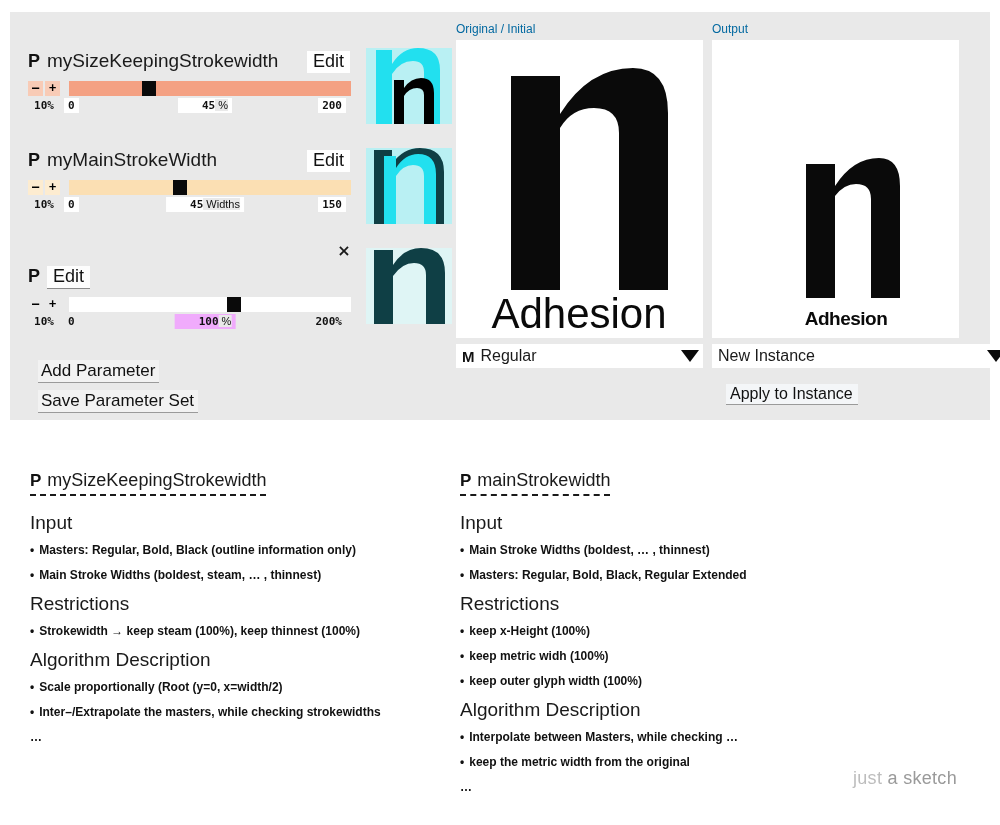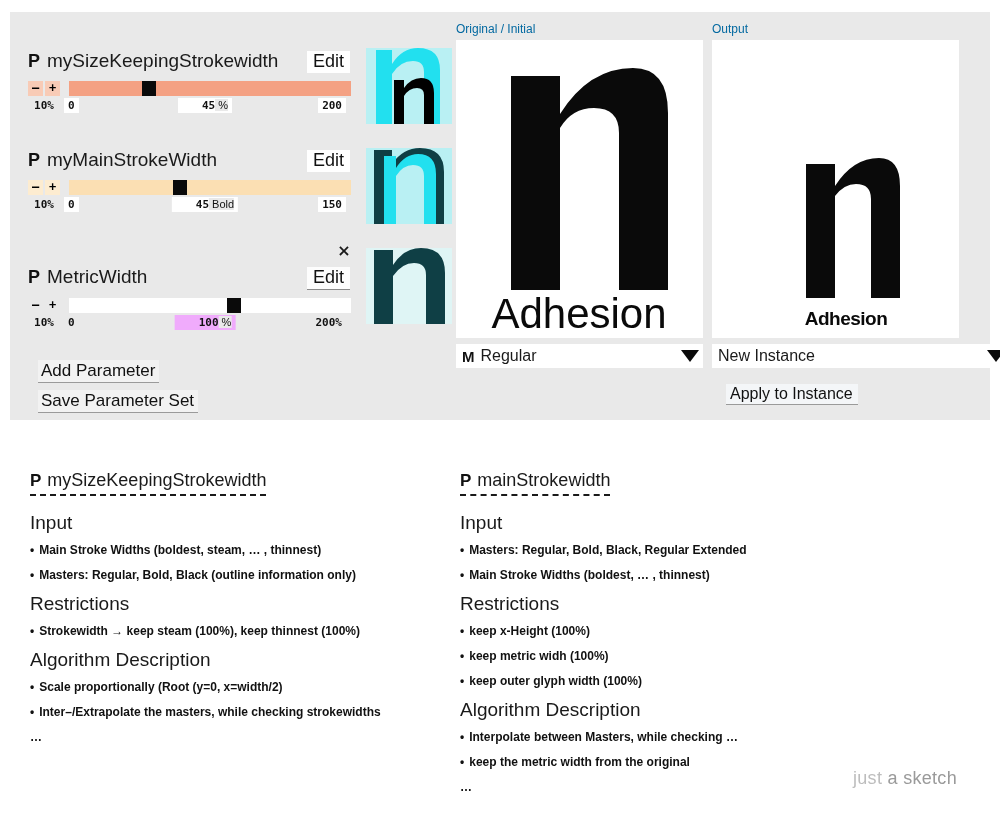--- a/index.html
+++ b/index.html
@@ -336,31 +336,30 @@
           <span class="step-btn step-minus" style="background:#fdecd0">–</span>
           <span class="step-btn" style="background:#fdecd0">+</span>
           <span class="slider-track" style="background:#fbdfb3">
             <span class="slider-thumb" style="left:37%"></span>
           </span>
         </div>
         <div class="value-line">
           <span class="pct-step">10%</span>
           <span class="value-fields">
             <span class="vf vf-min">0</span>
-            <span class="vf vf-cur"><span>45</span><span class="unit">Bold</span></span>
+            <span class="vf vf-cur"><span>45</span><span class="unit">Widths</span></span>
             <span class="vf vf-max">150</span>
           </span>
         </div>
       </div>
 
       <div class="param-row has-close" style="margin-top:32px">
         <span class="param-close">×</span>
         <div class="param-head">
           <span class="param-tag">P</span>
-          <span class="param-name">MetricWidth</span>
           <span class="edit-btn">Edit</span>
         </div>
         <div class="slider-line">
           <span class="step-btn step-minus" style="background:#e9e9e9">–</span>
           <span class="step-btn" style="background:#e9e9e9">+</span>
           <span class="slider-track" style="background:#ffffff">
             <span class="slider-thumb" style="left:56%"></span>
           </span>
         </div>
         <div class="value-line">
@@ -431,42 +430,42 @@
     <div id="apply-instance">Apply to Instance</div>
   </div>
 
   <div class="doc-col" id="doc-left">
     <div class="doc-title">
       <span class="dt-tag">P</span>
       <span class="dt-name">mySizeKeepingStrokewidth</span>
     </div>
 
     <div class="doc-h first">Input</div>
+    <div class="doc-bullet">Masters: Regular, Bold, Black (outline information only)</div>
     <div class="doc-bullet">Main Stroke Widths (boldest, steam, … , thinnest)</div>
-    <div class="doc-bullet">Masters: Regular, Bold, Black (outline information only)</div>
 
     <div class="doc-h">Restrictions</div>
     <div class="doc-bullet">Strokewidth → keep steam (100%), keep thinnest (100%)</div>
 
     <div class="doc-h">Algorithm Description</div>
     <div class="doc-bullet">Scale proportionally (Root (y=0, x=width/2)</div>
     <div class="doc-bullet">Inter–/Extrapolate the masters, while checking strokewidths</div>
 
     <div class="doc-ellipsis">…</div>
   </div>
 
   <div class="doc-col" id="doc-right">
     <div class="doc-title">
       <span class="dt-tag">P</span>
       <span class="dt-name">mainStrokewidth</span>
     </div>
 
     <div class="doc-h first">Input</div>
+    <div class="doc-bullet">Main Stroke Widths (boldest, … , thinnest)</div>
     <div class="doc-bullet">Masters: Regular, Bold, Black, Regular Extended</div>
-    <div class="doc-bullet">Main Stroke Widths (boldest, … , thinnest)</div>
 
     <div class="doc-h">Restrictions</div>
     <div class="doc-bullet">keep x-Height (100%)</div>
     <div class="doc-bullet">keep metric widh (100%)</div>
     <div class="doc-bullet">keep outer glyph width (100%)</div>
 
     <div class="doc-h">Algorithm Description</div>
     <div class="doc-bullet">Interpolate between Masters, while checking …</div>
     <div class="doc-bullet">keep the metric width from the original</div>
     <div class="doc-ellipsis">…</div>

